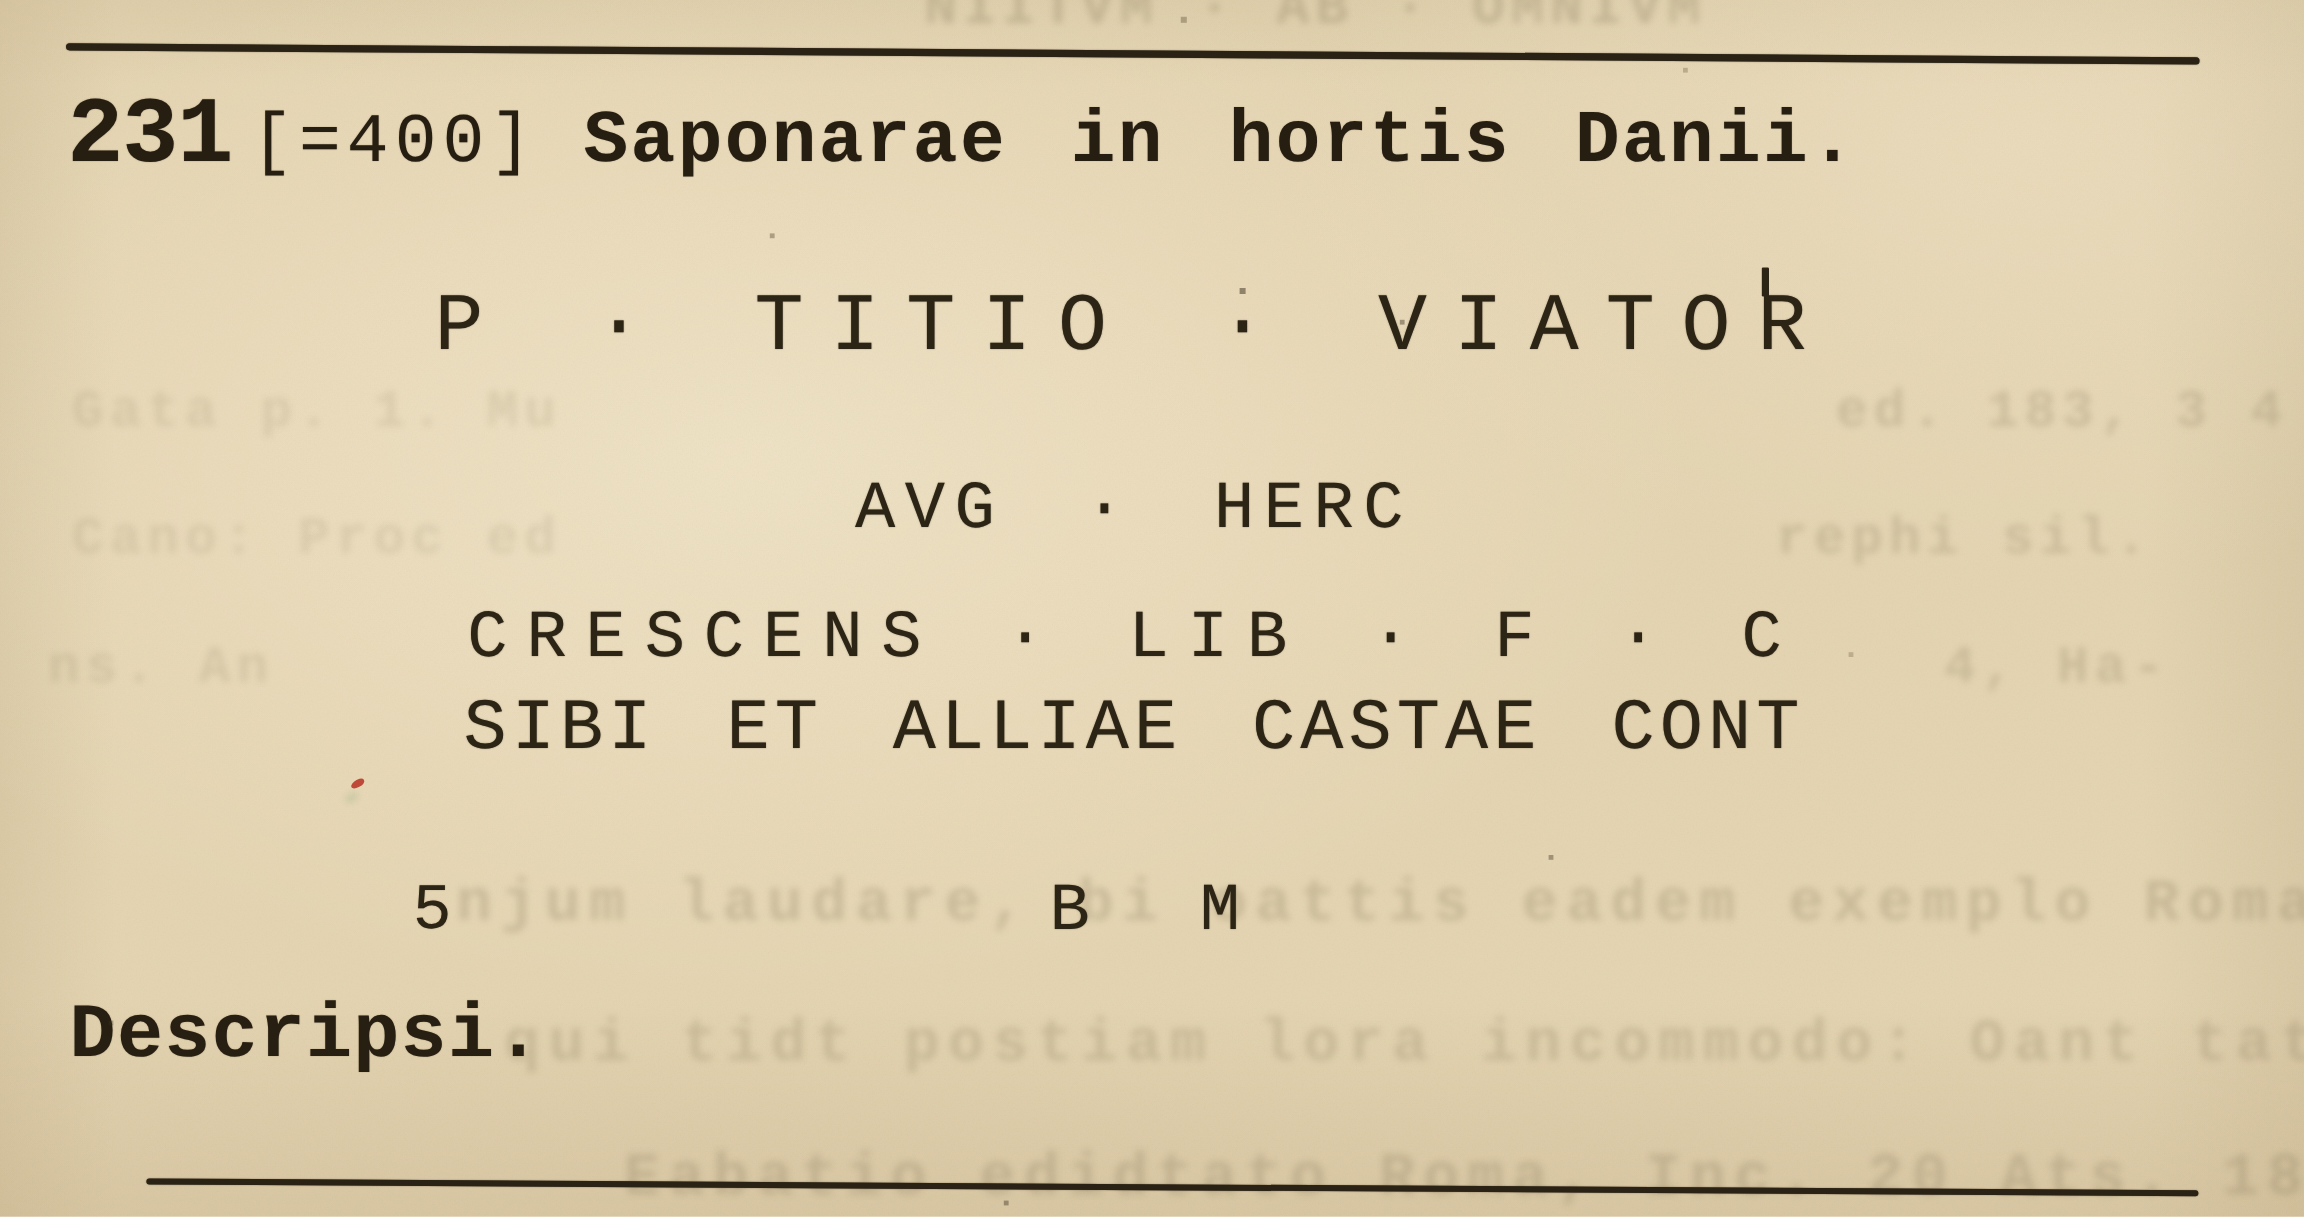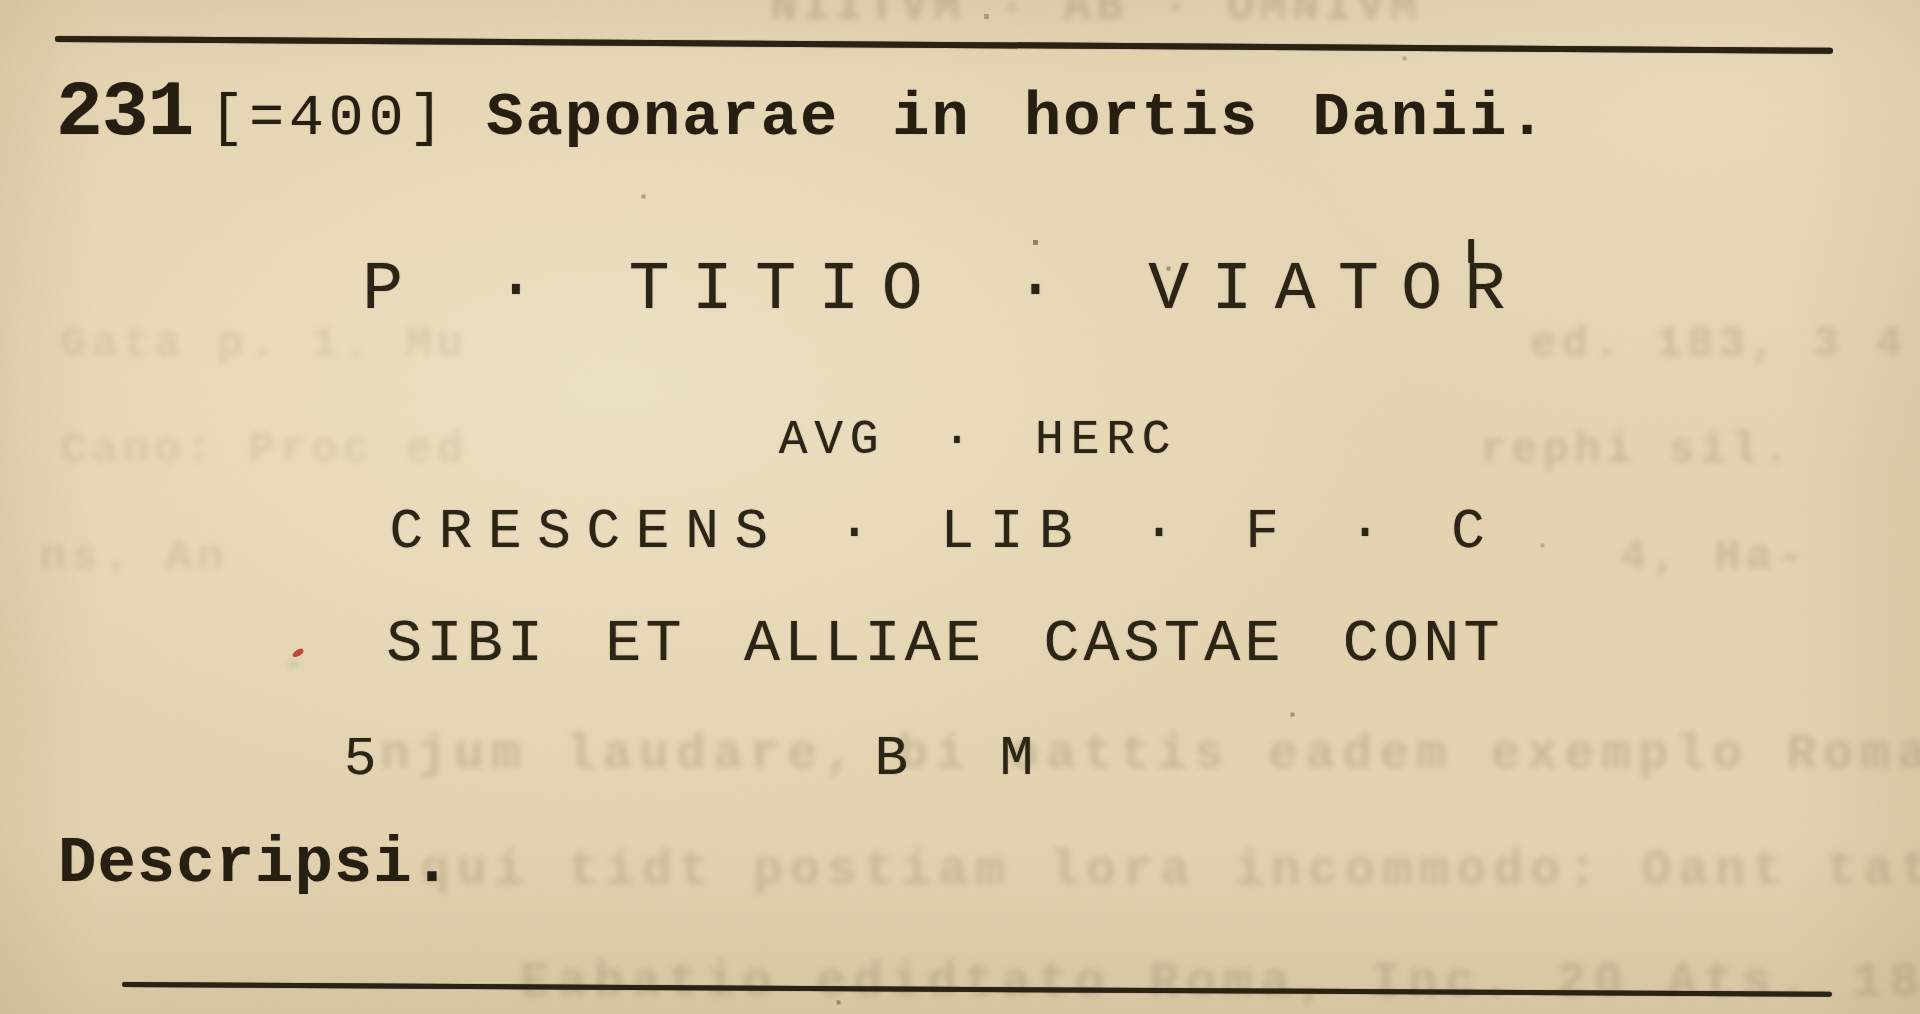--- a/index.html
+++ b/index.html
@@ -56,24 +56,24 @@
 
   .insc-line {
     position: absolute;
     left: 945px;
     transform: translateX(-50%);
     white-space: nowrap;
     color: #2c2415;
     text-shadow: 0 0 1.2px rgba(44,36,21,0.55);
     line-height: 1;
   }
-  .l1 { top: 256px; font-size: 68px; letter-spacing: 0.33em; word-spacing: 0.10em; }
-  .l2 { top: 416px; font-size: 48px; letter-spacing: 0.14em; word-spacing: 0.45em; margin-left: 33px; }
+  .l1 { top: 240px; font-size: 68px; letter-spacing: 0.33em; word-spacing: 0.10em; }
+  .l2 { top: 396px; font-size: 56px; letter-spacing: 0.14em; word-spacing: 0.45em; }
   .l3 { top: 504px; font-size: 56px; letter-spacing: 0.28em; word-spacing: 0.08em; }
-  .l4 { top: 614px; font-size: 60px; letter-spacing: 0.07em; word-spacing: 0.30em; }
+  .l4 { top: 578px; font-size: 60px; letter-spacing: 0.07em; word-spacing: 0.30em; }
   .l5 { top: 731px; left: 954px; font-size: 56px; word-spacing: 58px; }
 
   .tall-r { position: relative; display: inline-block; }
   .tall-r::before {
     content: "";
     position: absolute;
     left: 4px; top: -17px;
     width: 6px; height: 24px;
     background: currentColor;
     border-radius: 1px;

